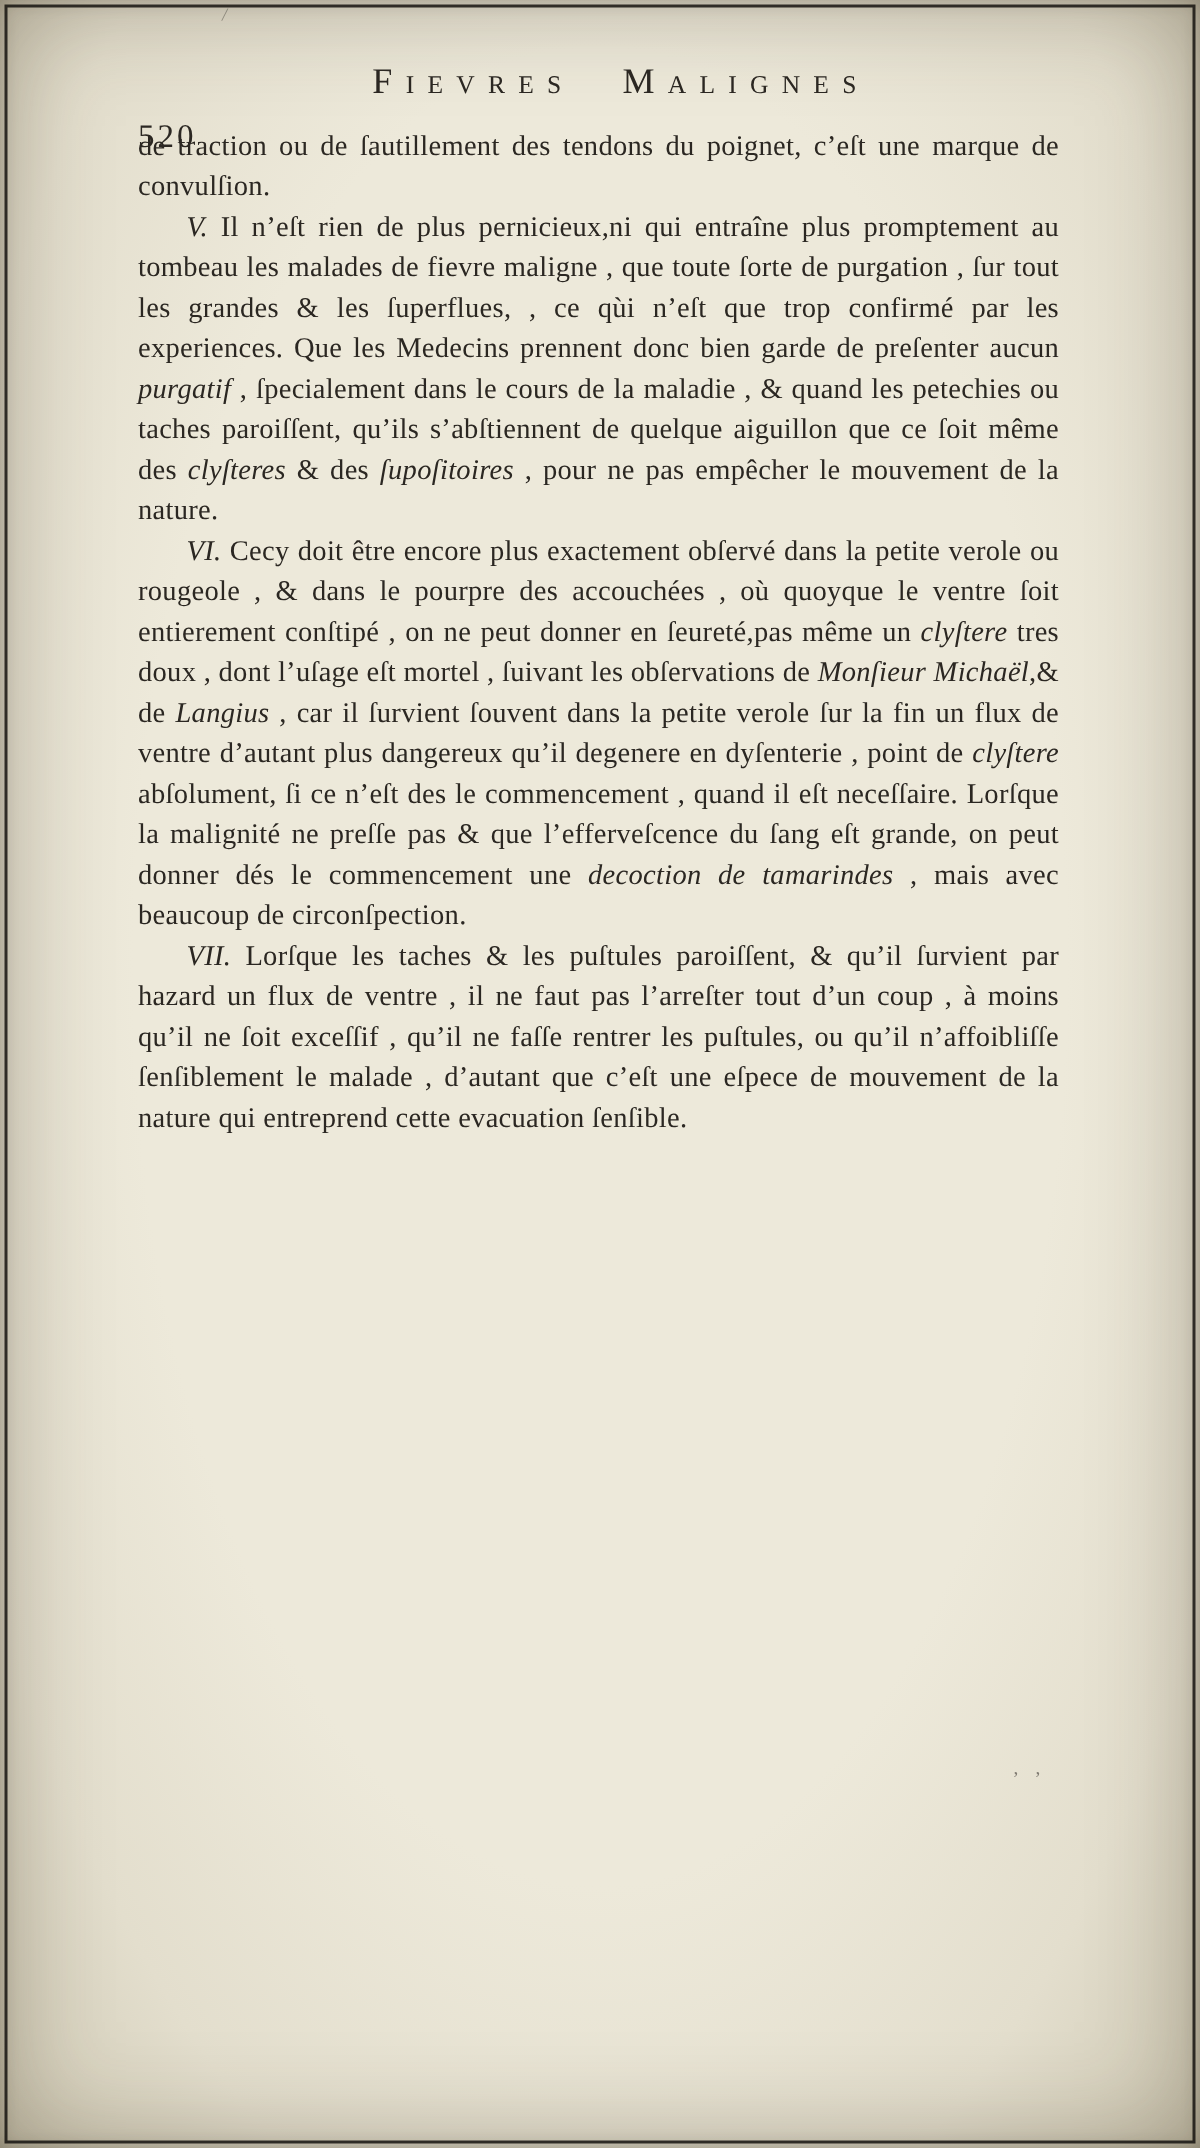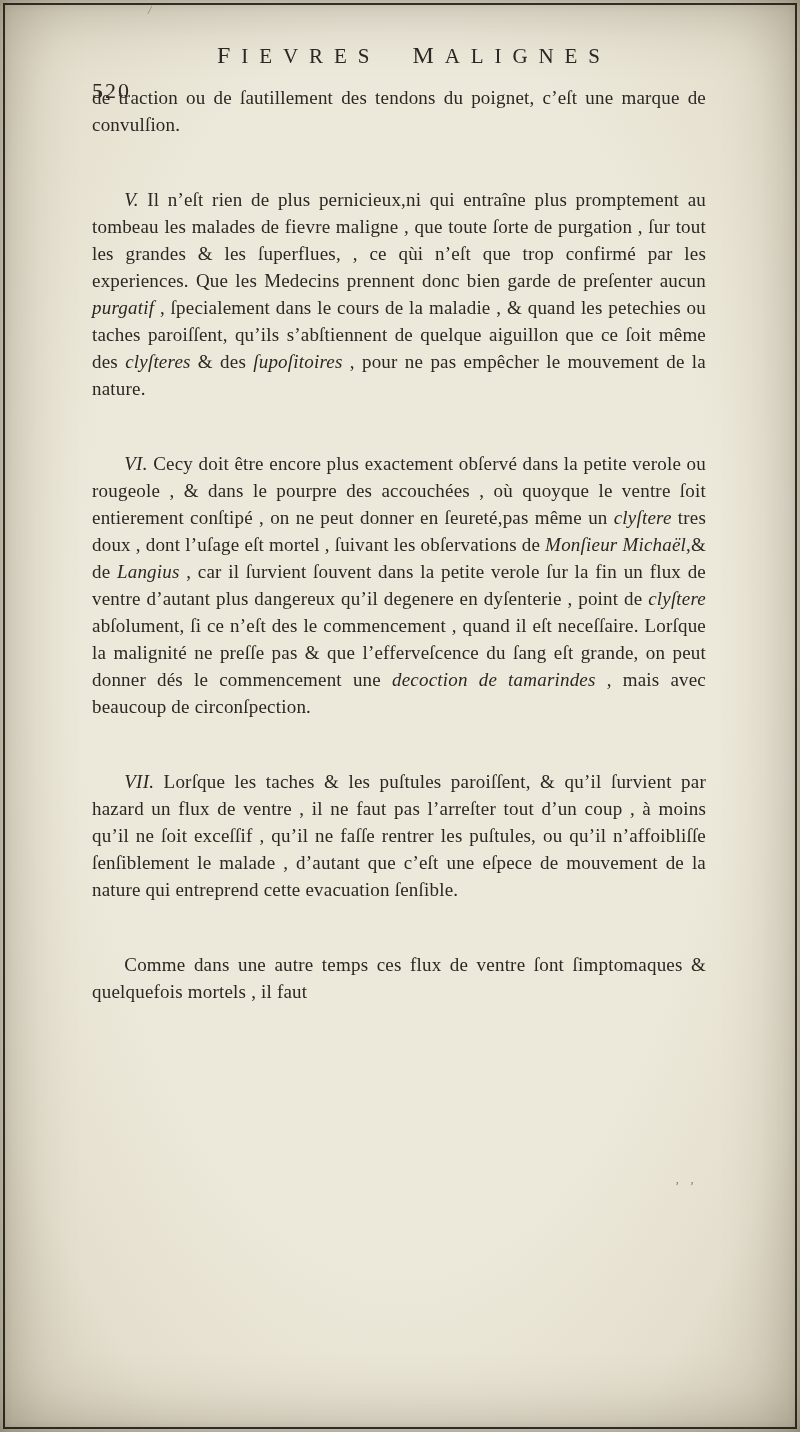--- a/index.html
+++ b/index.html
@@ -46,36 +46,35 @@
   }
   .running-title {
     text-align: center;
     padding-left: 30px;
     white-space: nowrap;
   }
   .title-word {
     display: inline-block;
     text-transform: uppercase;
     letter-spacing: 0.52em;
-    font-size: 21px;
+    font-size: 17px;
     margin: 0 14px;
   }
   .title-word::first-letter {
     font-size: 24px;
   }
   .page-body p {
     margin: 0;
     font-size: 19px;
     line-height: 27px;
     text-align: justify;
     letter-spacing: 0.2px;
   }
   .page-body p.indent {
     text-indent: 1.7em;
-    margin-top: 48px;
   }
   .it {
     font-style: italic;
   }
   .scan-artifact {
     position: absolute;
     right: 102px;
     bottom: 238px;
     font-size: 13px;
     color: rgba(43,39,34,0.55);
@@ -104,18 +103,17 @@
         <span class="title-word">Fievres</span>
         <span class="title-word">Malignes</span>
       </div>
     </div>
 
     <div class="page-body">
       <p><span>de traction ou de ſautillement des tendons du poignet, c’eſt une marque de convulſion.</span></p>
       <p class="indent"><span class="it">V.</span><span> Il n’eſt rien de plus pernicieux,ni qui entraîne plus promptement au tombeau les malades de fievre maligne , que toute ſorte de purgation , ſur tout les grandes &amp; les ſuperflues, , ce qùi n’eſt que trop confirmé par les experiences. Que les Medecins prennent donc bien garde de preſenter aucun </span><span class="it">purgatif</span><span> , ſpecialement dans le cours de la maladie , &amp; quand les petechies ou taches paroiſſent, qu’ils s’abſtiennent de quelque aiguillon que ce ſoit même des </span><span class="it">clyſteres</span><span> &amp; des </span><span class="it">ſupoſitoires</span><span> , pour ne pas empêcher le mouvement de la nature.</span></p>
       <p class="indent"><span class="it">VI.</span><span> Cecy doit être encore plus exactement obſervé dans la petite verole ou rougeole , &amp; dans le pourpre des accouchées , où quoyque le ventre ſoit entierement conſtipé , on ne peut donner en ſeureté,pas même un </span><span class="it">clyſtere</span><span> tres doux , dont l’uſage eſt mortel , ſuivant les obſervations de </span><span class="it">Monſieur Michaël</span><span>,&amp; de </span><span class="it">Langius</span><span> , car il ſurvient ſouvent dans la petite verole ſur la fin un flux de ventre d’autant plus dangereux qu’il degenere en dyſenterie , point de </span><span class="it">clyſtere</span><span> abſolument, ſi ce n’eſt des le commencement , quand il eſt neceſſaire. Lorſque la malignité ne preſſe pas &amp; que l’efferveſcence du ſang eſt grande, on peut donner dés le commencement une </span><span class="it">decoction de tamarindes</span><span> , mais avec beaucoup de circonſpection.</span></p>
       <p class="indent"><span class="it">VII.</span><span> Lorſque les taches &amp; les puſtules paroiſſent, &amp; qu’il ſurvient par hazard un flux de ventre , il ne faut pas l’arreſter tout d’un coup , à moins qu’il ne ſoit exceſſif , qu’il ne faſſe rentrer les puſtules, ou qu’il n’affoibliſſe ſenſiblement le malade , d’autant que c’eſt une eſpece de mouvement de la nature qui entreprend cette evacuation ſenſible.</span></p>
-      <p class="indent"><span>Comme dans une autre temps ces flux de ventre ſont ſimptomaques &amp; quelquefois mortels , il faut</span></p>
     </div>
   </div>
 
   <span class="scan-artifact">’ ’</span>
 </div>
 
 </body></html>

